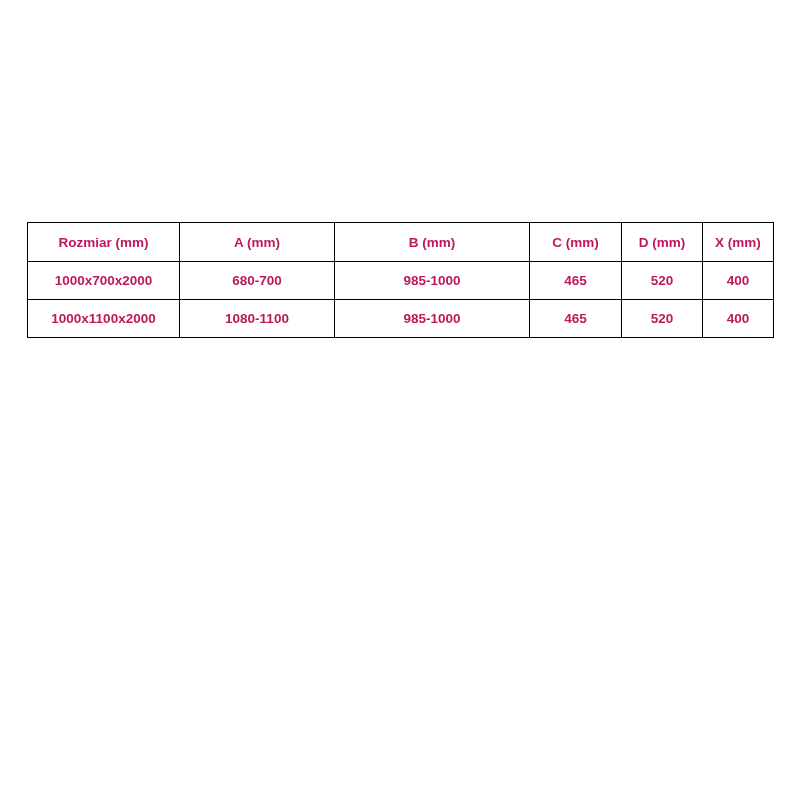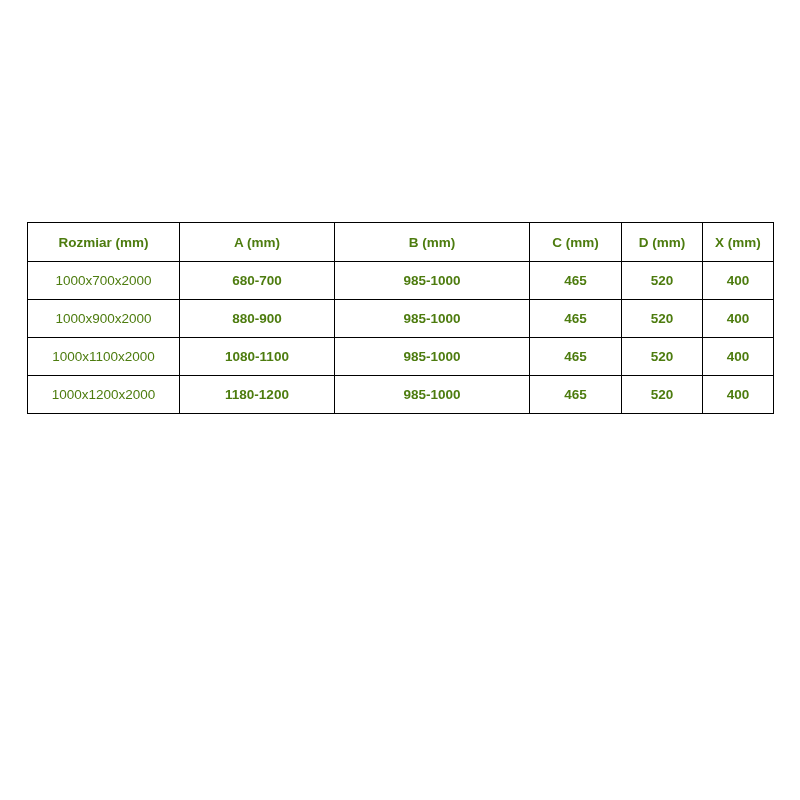--- a/index.html
+++ b/index.html
@@ -32,32 +32,32 @@
     background: #ffffff;
   }
   table.spec th,
   table.spec td {
     border: 1px solid #000000;
     text-align: center;
     vertical-align: middle;
     padding: 0;
     height: 37px;
     font-size: 13.5px;
-    color: #4d7c0f;
+    color: #be185d;
   }
   table.spec thead th {
     font-weight: bold;
     height: 38px;
     font-size: 13.5px;
   }
   table.spec tbody td {
     font-weight: bold;
   }
   table.spec tbody td.size-col {
-    font-weight: normal;
+    font-weight: bold;
   }
   
   col.c0 { width: 152px; }
   col.c1 { width: 155px; }
   col.c2 { width: 195px; }
   col.c3 { width: 92px; }
   col.c4 { width: 81px; }
   col.c5 { width: 71px; }
 </style>
 </head>
@@ -87,38 +87,22 @@
       <tbody>
         <tr>
           <td class="size-col">1000x700x2000</td>
           <td>680-700</td>
           <td>985-1000</td>
           <td>465</td>
           <td>520</td>
           <td>400</td>
         </tr>
         <tr>
-          <td class="size-col">1000x900x2000</td>
-          <td>880-900</td>
-          <td>985-1000</td>
-          <td>465</td>
-          <td>520</td>
-          <td>400</td>
-        </tr>
-        <tr>
           <td class="size-col">1000x1100x2000</td>
           <td>1080-1100</td>
-          <td>985-1000</td>
-          <td>465</td>
-          <td>520</td>
-          <td>400</td>
-        </tr>
-        <tr>
-          <td class="size-col">1000x1200x2000</td>
-          <td>1180-1200</td>
           <td>985-1000</td>
           <td>465</td>
           <td>520</td>
           <td>400</td>
         </tr>
       </tbody>
     </table>
   </div>
 </div>
 

